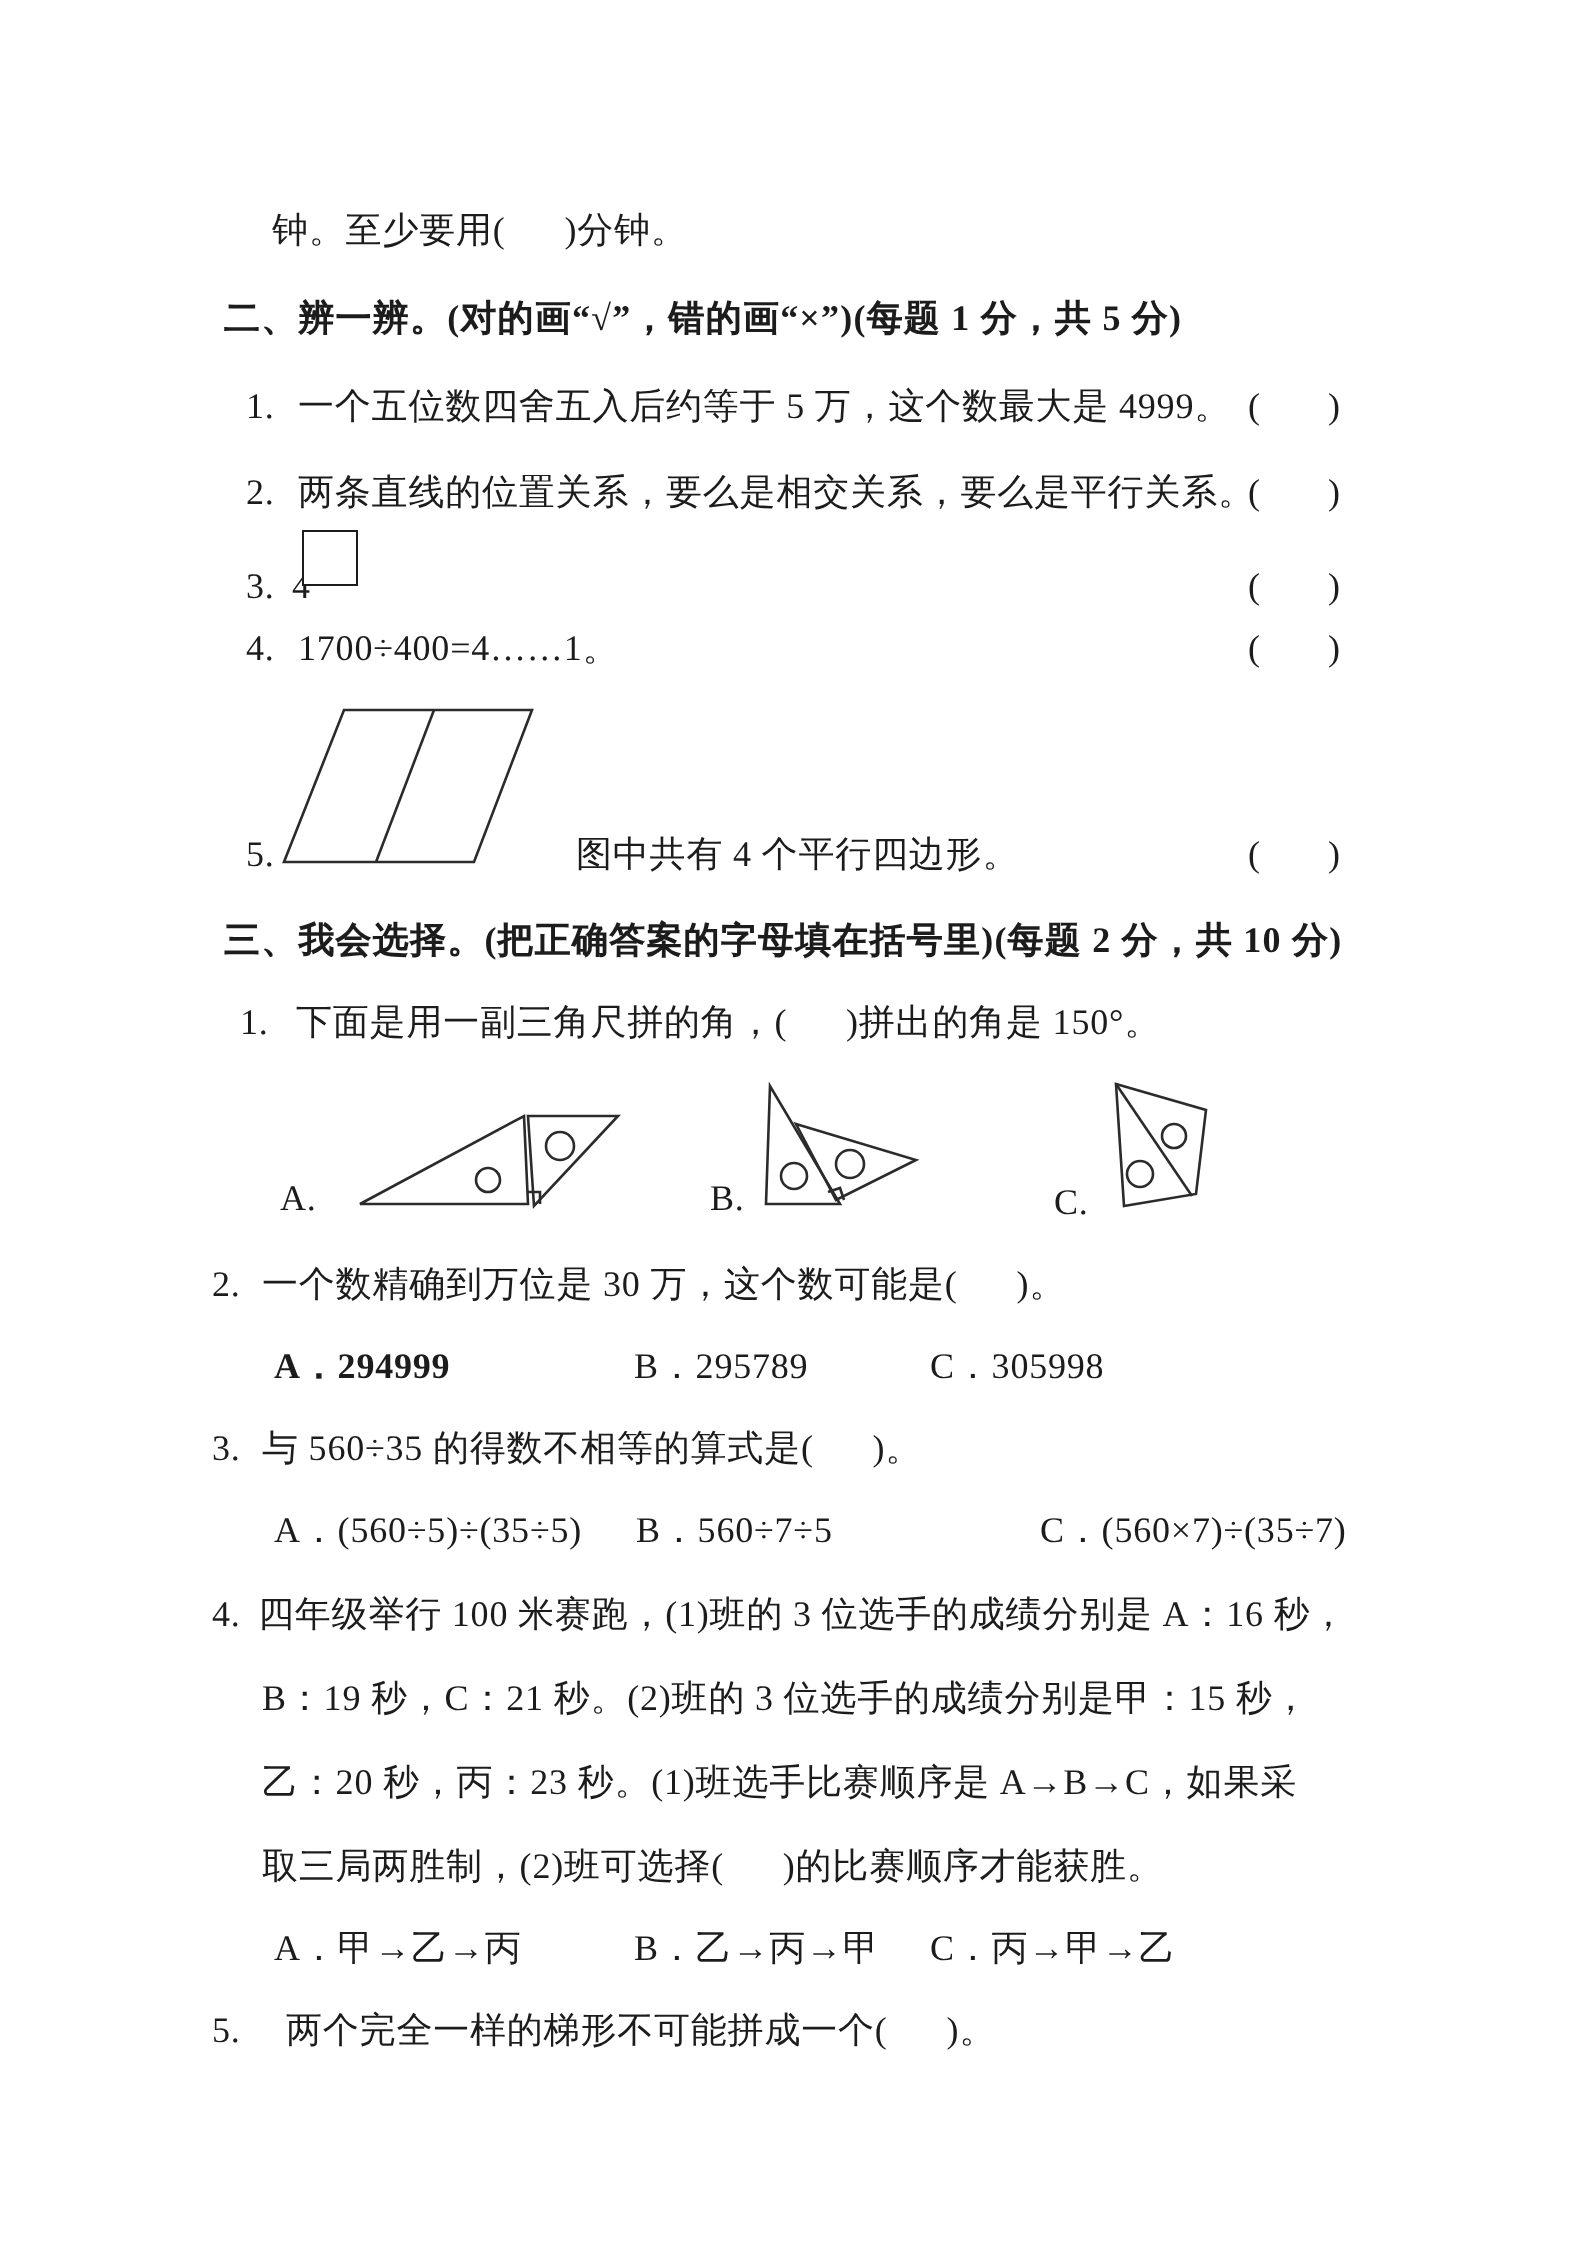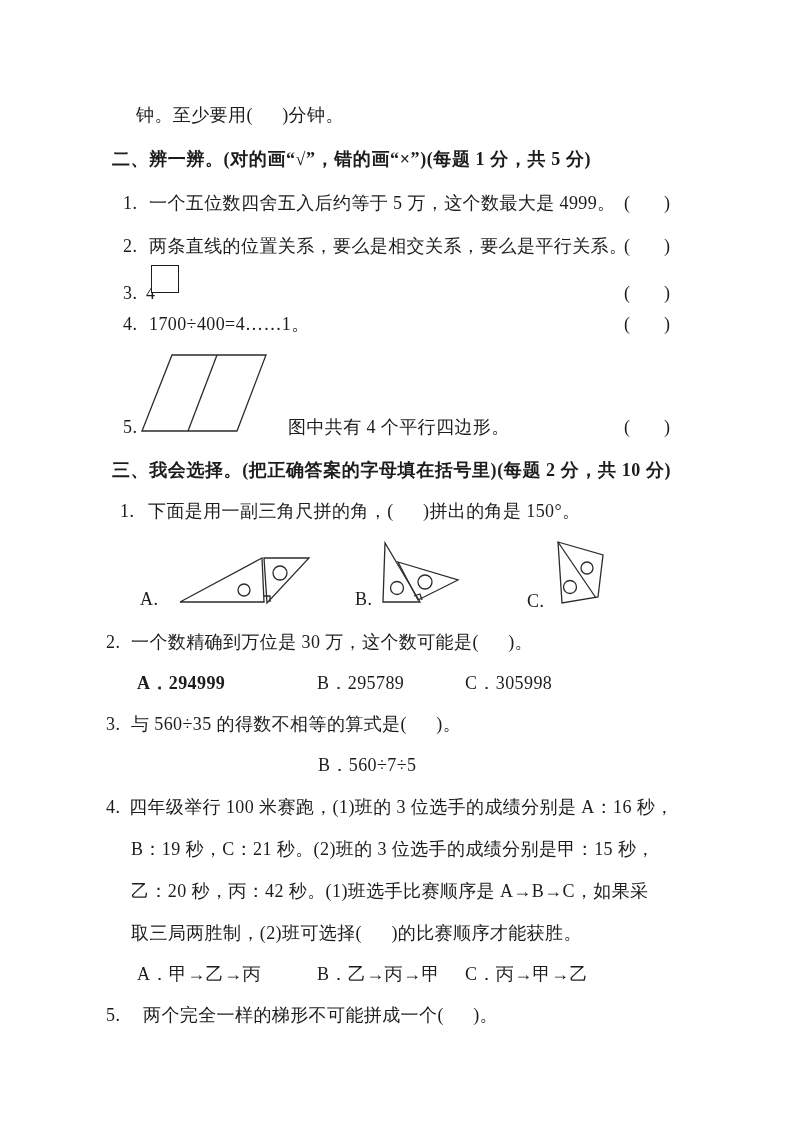--- a/index.html
+++ b/index.html
@@ -110,32 +110,34 @@
     <span class="abs txt" style="left:137px;font-weight:bold;">A．294999</span>
     <span class="abs txt" style="left:317px;">B．295789</span>
     <span class="abs txt" style="left:465px;">C．305998</span>
   </div>
 
   <div class="row" style="top:711px;">
     <span class="abs txt" style="left:106px;">3.</span>
     <span class="abs txt" style="left:131px;">与 560÷35 的得数不相等的算式是(      )。</span>
   </div>
   <div class="row" style="top:752px;">
+    <span class="abs txt" style="left:137px;">A．(560÷5)÷(35÷5)</span>
     <span class="abs txt" style="left:318px;">B．560÷7÷5</span>
+    <span class="abs txt" style="left:520px;">C．(560×7)÷(35÷7)</span>
   </div>
 
   <div class="row" style="top:794px;">
     <span class="abs txt" style="left:106px;">4.</span>
     <span class="abs txt" style="left:129px;">四年级举行 100 米赛跑，(1)班的 3 位选手的成绩分别是 A：16 秒，</span>
   </div>
   <div class="row" style="top:836px;padding-left:41px;">
     <span class="abs txt" style="left:131px;">B：19 秒，C：21 秒。(2)班的 3 位选手的成绩分别是甲：15 秒，</span>
   </div>
   <div class="row" style="top:878px;">
-    <span class="abs txt" style="left:131px;">乙：20 秒，丙：42 秒。(1)班选手比赛顺序是 A→B→C，如果采</span>
+    <span class="abs txt" style="left:131px;">乙：20 秒，丙：23 秒。(1)班选手比赛顺序是 A→B→C，如果采</span>
   </div>
   <div class="row" style="top:920px;">
     <span class="abs txt" style="left:131px;">取三局两胜制，(2)班可选择(      )的比赛顺序才能获胜。</span>
   </div>
   <div class="row" style="top:961px;">
     <span class="abs txt" style="left:137px;text-align:center;">A．甲→乙→丙</span>
     <span class="abs txt" style="left:317px;">B．乙→丙→甲</span>
     <span class="abs txt" style="left:465px;">C．丙→甲→乙</span>
   </div>
 

